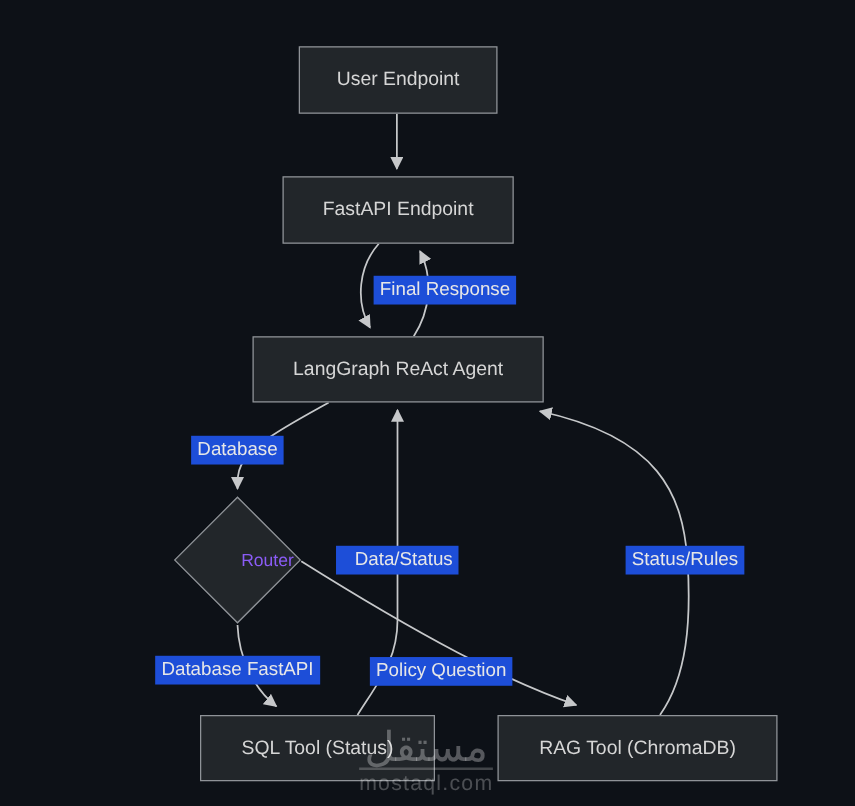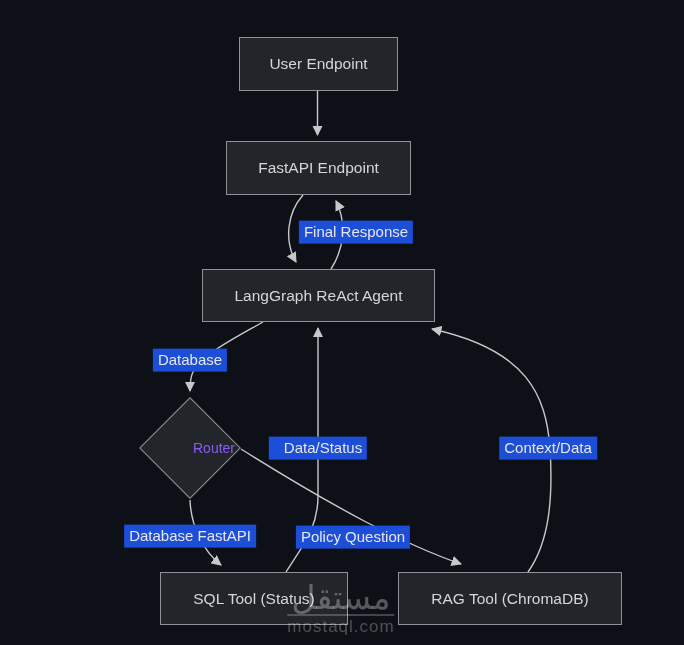--- a/index.html
+++ b/index.html
@@ -137,21 +137,21 @@
     <span>SQL Tool (Status)</span>
   </div>
 
   <div class="node node-rag-tool">
     <span>RAG Tool (ChromaDB)</span>
   </div>
 
   <div class="edge-label lbl-final-response">Final Response</div>
   <div class="edge-label lbl-decision">Database</div>
   <div class="edge-label lbl-data-status">Data/Status</div>
-  <div class="edge-label lbl-context-rules">Context/Data</div>
+  <div class="edge-label lbl-context-rules">Status/Rules</div>
   <div class="edge-label lbl-policy-question">Policy Question</div>
   <div class="edge-label lbl-database-action">Database FastAPI</div>
 
   <div class="watermark">
     <div class="ar">مستقل</div>
     <div class="rule"></div>
     <div class="domain">mostaql.com</div>
   </div>
 
 </div>

